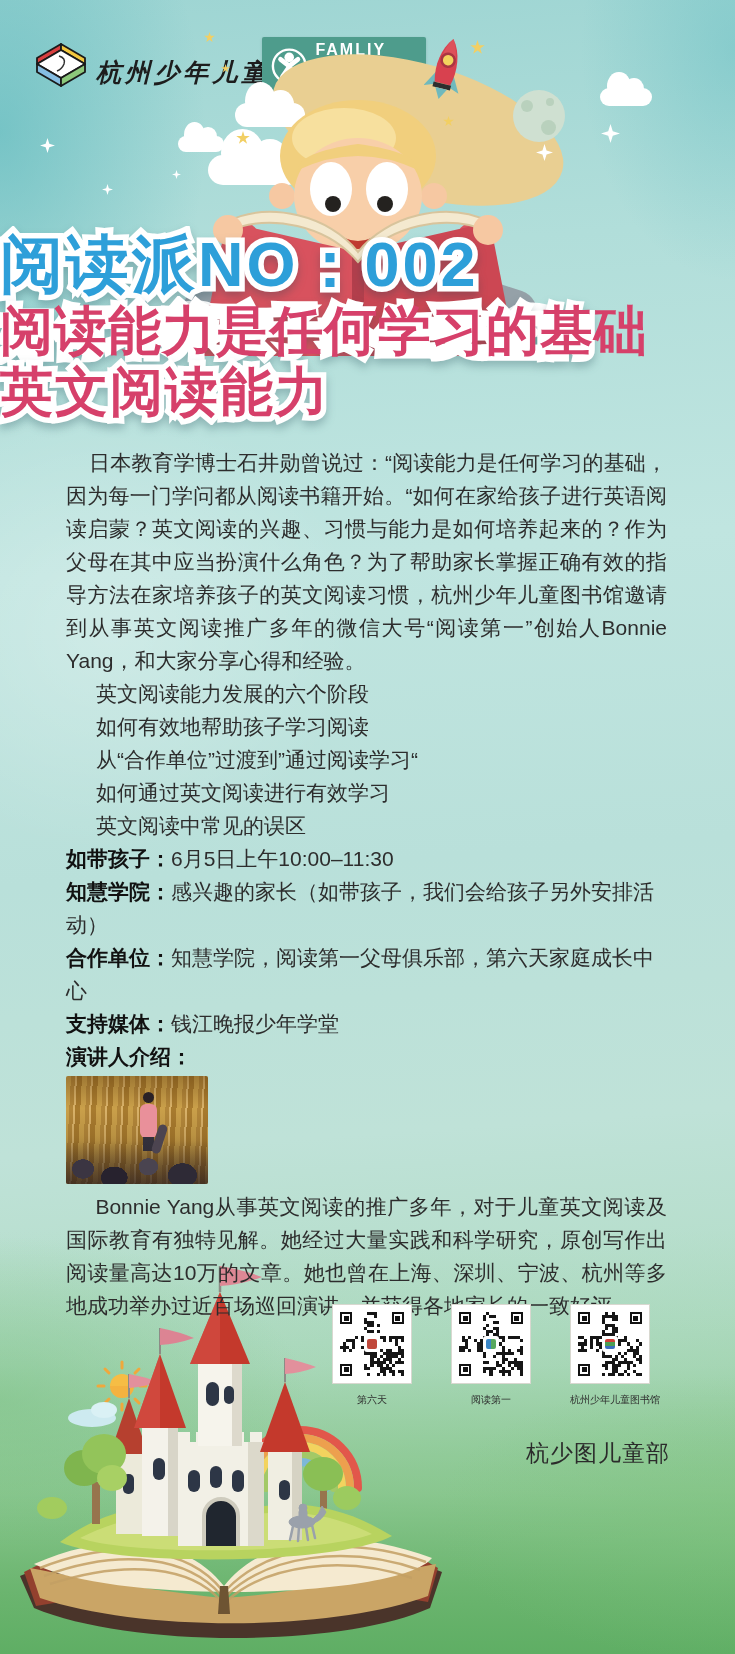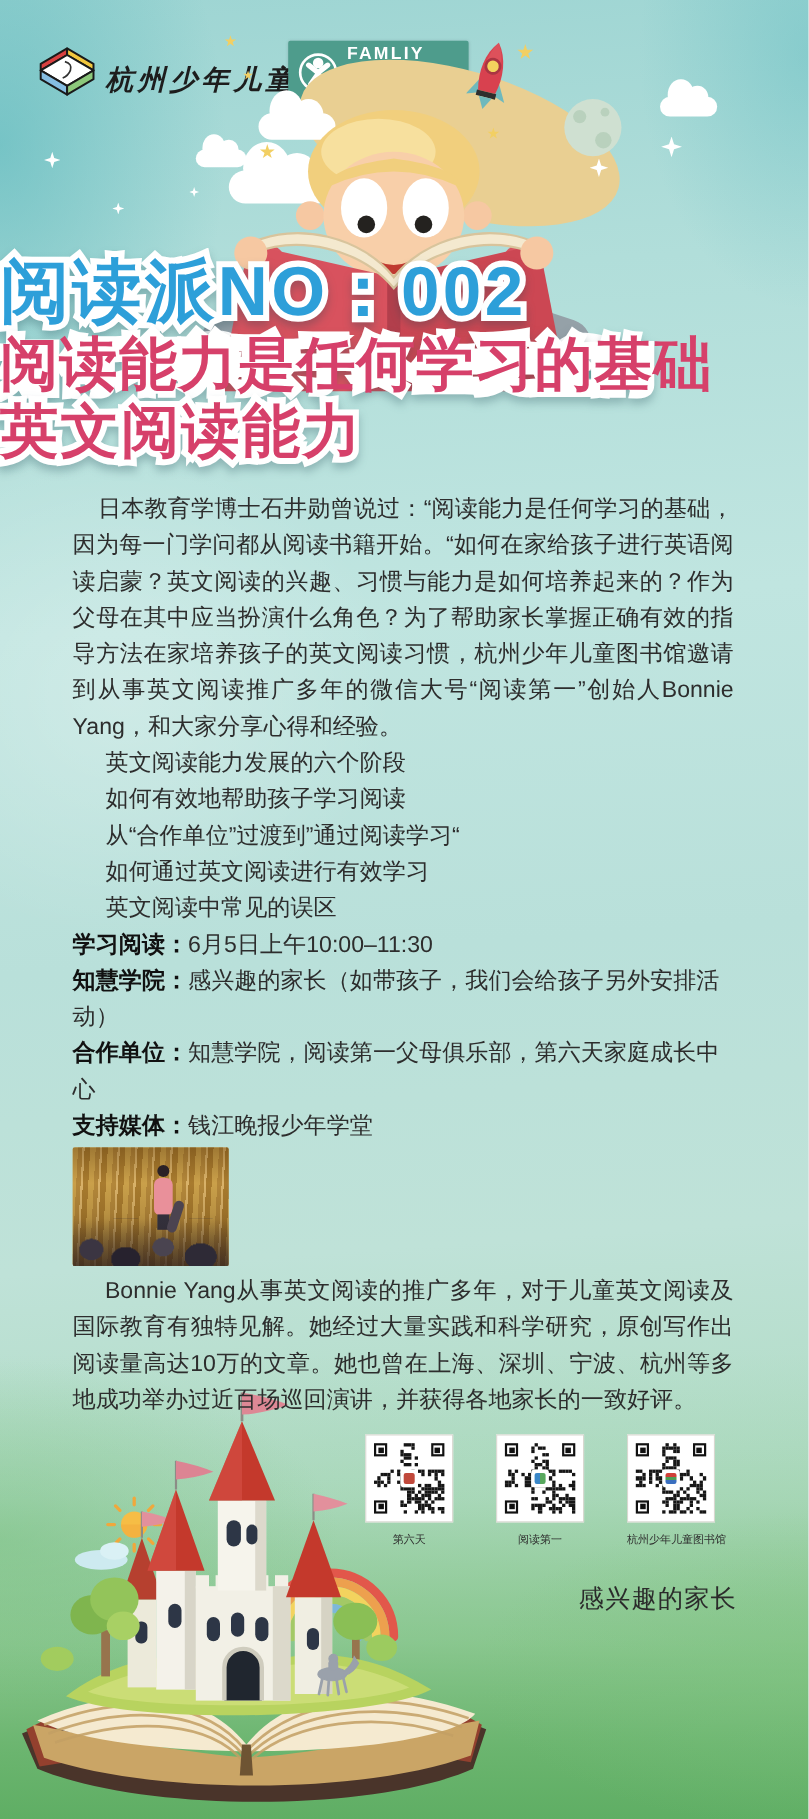--- a/index.html
+++ b/index.html
@@ -195,24 +195,25 @@
   <div class="abs outline t2" data-text="如何培养孩子终生受益的">阅读能力是任何学习的基础</div>
   <div class="abs outline t3" data-text="英文阅读能力">英文阅读能力</div>
 
   <div class="abs textcol">
     <p class="para">日本教育学博士石井勋曾说过：“阅读能力是任何学习的基础，因为每一门学问都从阅读书籍开始。“如何在家给孩子进行英语阅读启蒙？英文阅读的兴趣、习惯与能力是如何培养起来的？作为父母在其中应当扮演什么角色？为了帮助家长掌握正确有效的指导方法在家培养孩子的英文阅读习惯，杭州少年儿童图书馆邀请到从事英文阅读推广多年的微信大号“阅读第一”创始人Bonnie　Yang，和大家分享心得和经验。</p>
     <div class="item">英文阅读能力发展的六个阶段</div>
     <div class="item">如何有效地帮助孩子学习阅读</div>
     <div class="item">从“合作单位”过渡到”通过阅读学习“</div>
     <div class="item">如何通过英文阅读进行有效学习</div>
     <div class="item">英文阅读中常见的误区</div>
-    <div><span class="lbl">学习阅读：</span><span>6月5日上午10:00–11:30</span></div>
+    <div><span class="lbl">如带孩子：</span><span>6月5日上午10:00–11:30</span></div>
     <div><span class="lbl">知慧学院：</span><span>感兴趣的家长（如带孩子，我们会给孩子另外安排活动）</span></div>
     <div><span class="lbl">合作单位：</span><span>知慧学院，阅读第一父母俱乐部，第六天家庭成长中心</span></div>
     <div><span class="lbl">支持媒体：</span><span>钱江晚报少年学堂</span></div>
+    <div><span class="lbl">演讲人介绍：</span></div>
     <div class="speaker-row">
       <div class="photo">
         <div class="shade"></div>
           <div class="spk"></div>
           <div class="crowd"></div>
           <div class="arm"></div>
       </div>
     </div>
     <p class="para2">Bonnie Yang从事英文阅读的推广多年，对于儿童英文阅读及国际教育有独特见解。她经过大量实践和科学研究，原创写作出阅读量高达10万的文章。她也曾在上海、深圳、宁波、杭州等多地成功举办过近百场巡回演讲，并获得各地家长的一致好评。</p>
   </div>
@@ -598,21 +599,21 @@
             <i style="left: 95.2381%; top: 95.2381%; width: 4.7619%; height: 4.7619%;"></i>
           </div>
         <div class="qr-logo">
             <b class="lg3"></b>
           </div>
       </div>
       <div class="qr-label">杭州少年儿童图书馆</div>
     </div>
   </div>
 
-  <div class="abs dept">感兴趣的家长</div>
+  <div class="abs dept">杭少图儿童部</div>
 
   <div class="abs green-wash"></div>
   <svg class="abs scene" viewBox="0 0 470 408">
     <g transform="translate(122,140)">
       <g stroke="#f0a83c" stroke-width="3" stroke-linecap="round">
         <line y1="-18" y2="-24"></line>
           <line y1="18" y2="24"></line>
           <line x1="-18" x2="-24"></line>
           <line x1="18" x2="24"></line>
         <line x1="-13" y1="-13" x2="-17" y2="-17"></line>

